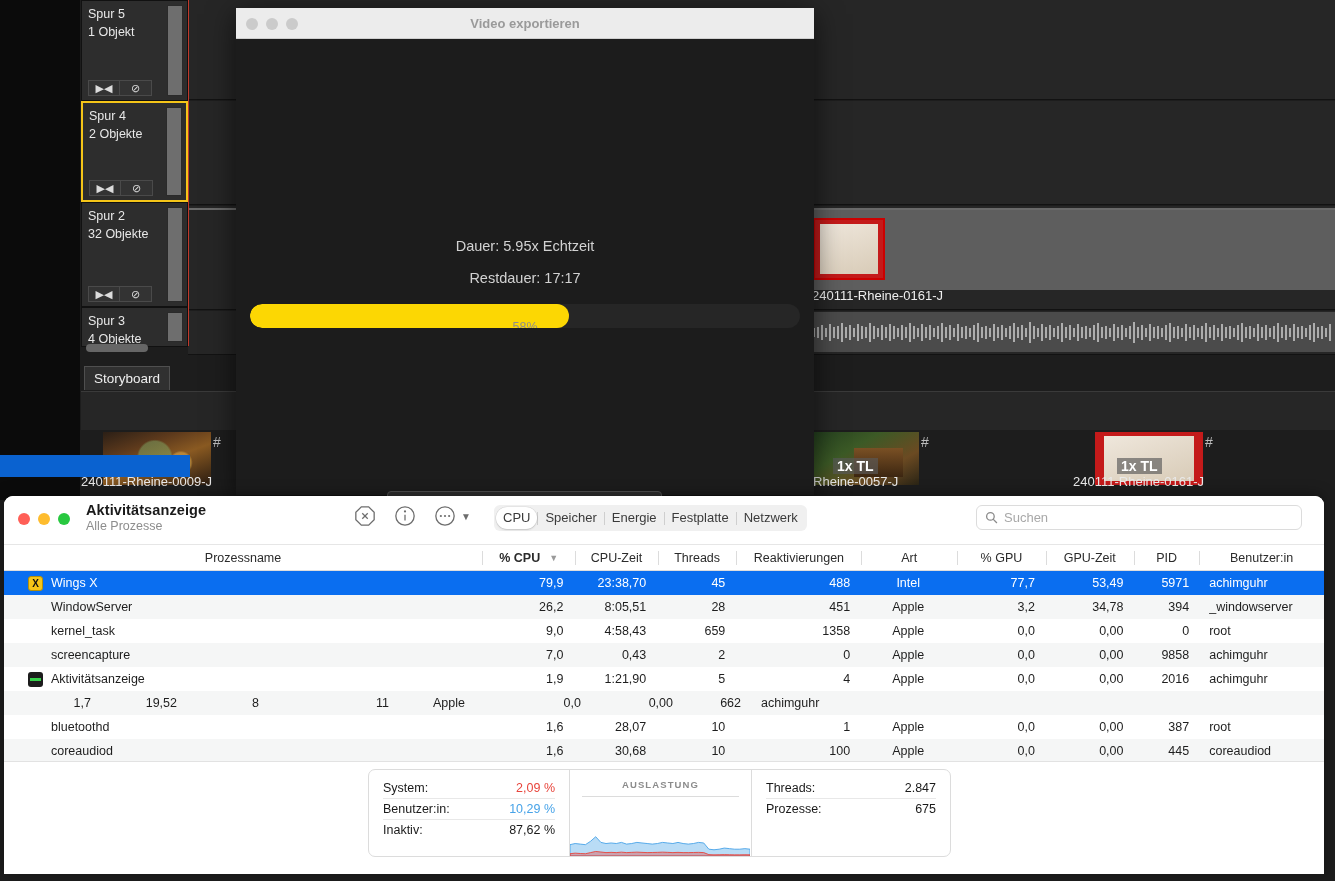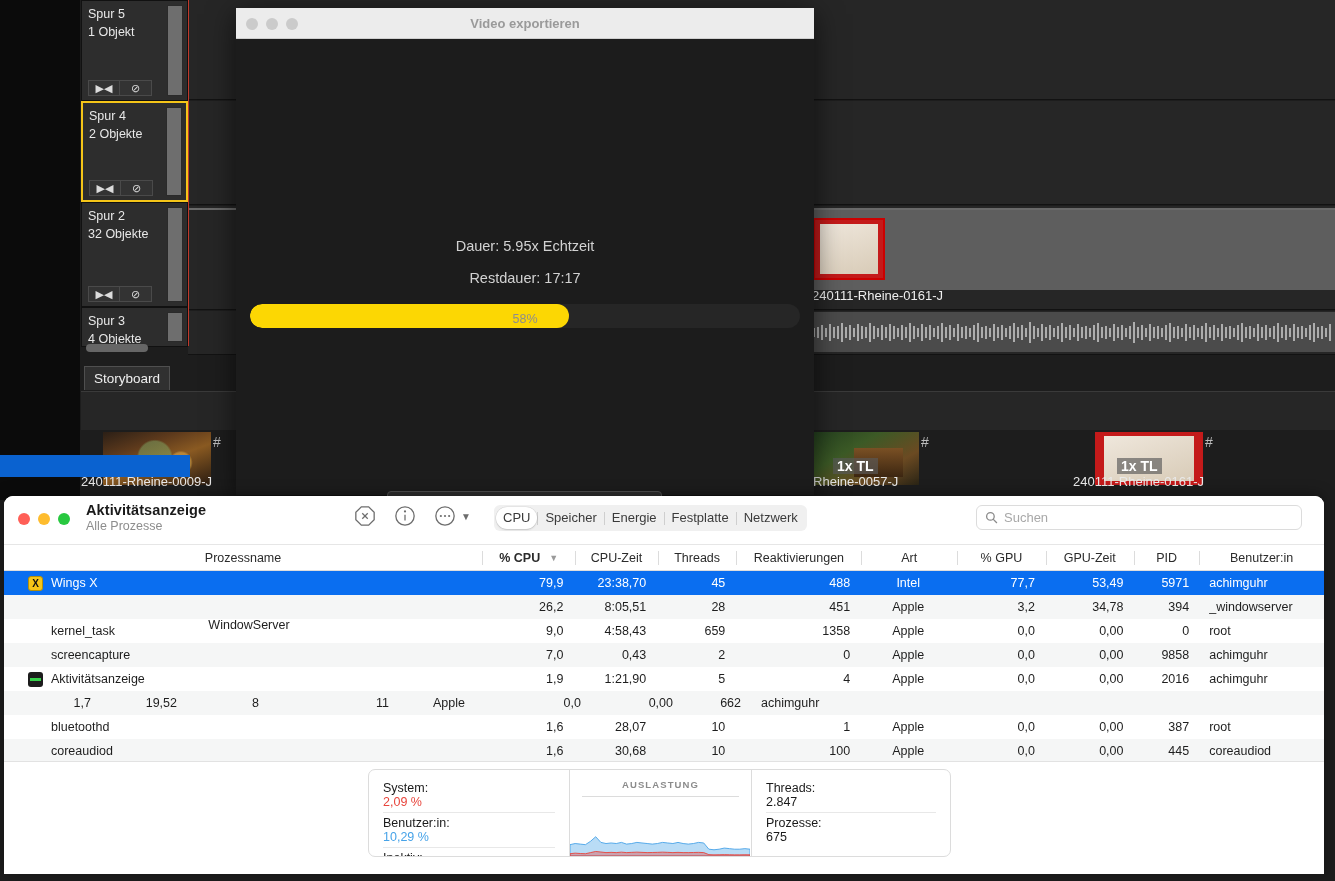--- a/index.html
+++ b/index.html
@@ -136,21 +136,21 @@
   }
   .progress-outer {
     position: absolute; left: 14px; top: 265px; width: 550px; height: 24px;
     background: #262626; border-radius: 12px; overflow: hidden;
   }
   .progress-fill {
     position: absolute; left: 0; top: 0; height: 100%;
     background: #fcd703; border-radius: 12px;
   }
   .progress-text {
-    position: absolute; width: 100%; top: 3px; height: 24px; line-height: 24px;
+    position: absolute; width: 100%; top: 11px; height: 24px; line-height: 24px;
     text-align: center; color: #8d8d8d; font-size: 12.5px;
   }
   .cancel-btn {
     position: absolute; left: 151px; top: 452px; width: 275px; height: 24px;
     background: #2e2e2e; border: 1px solid #4f4f4f; border-radius: 4px;
     color: #e6e6e6; font-size: 13.5px; display: flex; align-items: center; justify-content: center;
   }
 
   
   .am-window {
@@ -228,21 +228,21 @@
   .stats-wrap {
     position: absolute; left: 364px; top: 7px; width: 583px; height: 88px;
     border: 1px solid #dcdcdc; border-radius: 7px; display: flex; background: #fff; overflow: hidden;
   }
   .stats-col { padding: 8px 14px 0 14px; }
   .stats-col.left { width: 200px; }
   .stats-col.right { width: 198px; }
   .stats-col.mid { flex: 1; position: relative; padding: 0; border-left: 1px solid #dcdcdc; border-right: 1px solid #dcdcdc; }
   .stat-line {
     display: flex; justify-content: space-between; font-size: 12.5px;
-    padding: 3px 0; border-bottom: 1px solid #e8e8e8; color: #1a1a1a; flex-direction: column;
+    padding: 3px 0; border-bottom: 1px solid #e8e8e8; color: #1a1a1a;
   }
   .stat-line:last-child { border-bottom: none; }
   .stat-val.red { color: #e8453c; }
   .stat-val.blue { color: #47a3e8; }
   .mid-title { text-align: center; font-size: 9.5px; letter-spacing: 1.1px; color: #8b8b8b; padding-top: 9px; font-weight: bold; }
   .mid-rule { height: 1px; background: #dcdcdc; margin: 6px 12px 0 12px; }
   .mid-graph { position: absolute; left: 0; right: 0; bottom: 0; height: 34px; }
 </style>
 </head>
 <body>
@@ -603,21 +603,21 @@
           <div class="cell num" style="width: 86px;">23:38,70</div>
           <div class="cell num" style="width: 82px;">45</div>
           <div class="cell num" style="width: 130px;">488</div>
           <div class="cell ctr" style="width: 100px;">Intel</div>
           <div class="cell num" style="width: 92px;">77,7</div>
           <div class="cell num" style="width: 92px;">53,49</div>
           <div class="cell num" style="width: 68px;">5971</div>
           <div class="cell " style="width: 130px;">achimguhr</div>
         </div>
         <div class="am-row alt">
-          <div class="cell name" style="width: 498px; flex-direction: column;">
+          <div class="cell name" style="width: 498px;">
             <span class="pico blank"></span>
             <span>WindowServer</span>
           </div>
           <div class="cell num" style="width: 97px;">26,2</div>
           <div class="cell num" style="width: 86px;">8:05,51</div>
           <div class="cell num" style="width: 82px;">28</div>
           <div class="cell num" style="width: 130px;">451</div>
           <div class="cell ctr" style="width: 100px;">Apple</div>
           <div class="cell num" style="width: 92px;">3,2</div>
           <div class="cell num" style="width: 92px;">34,78</div>

